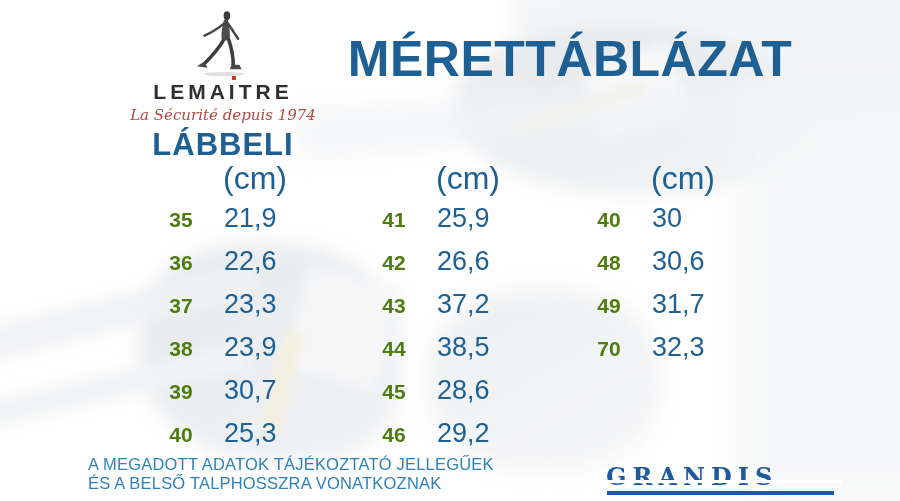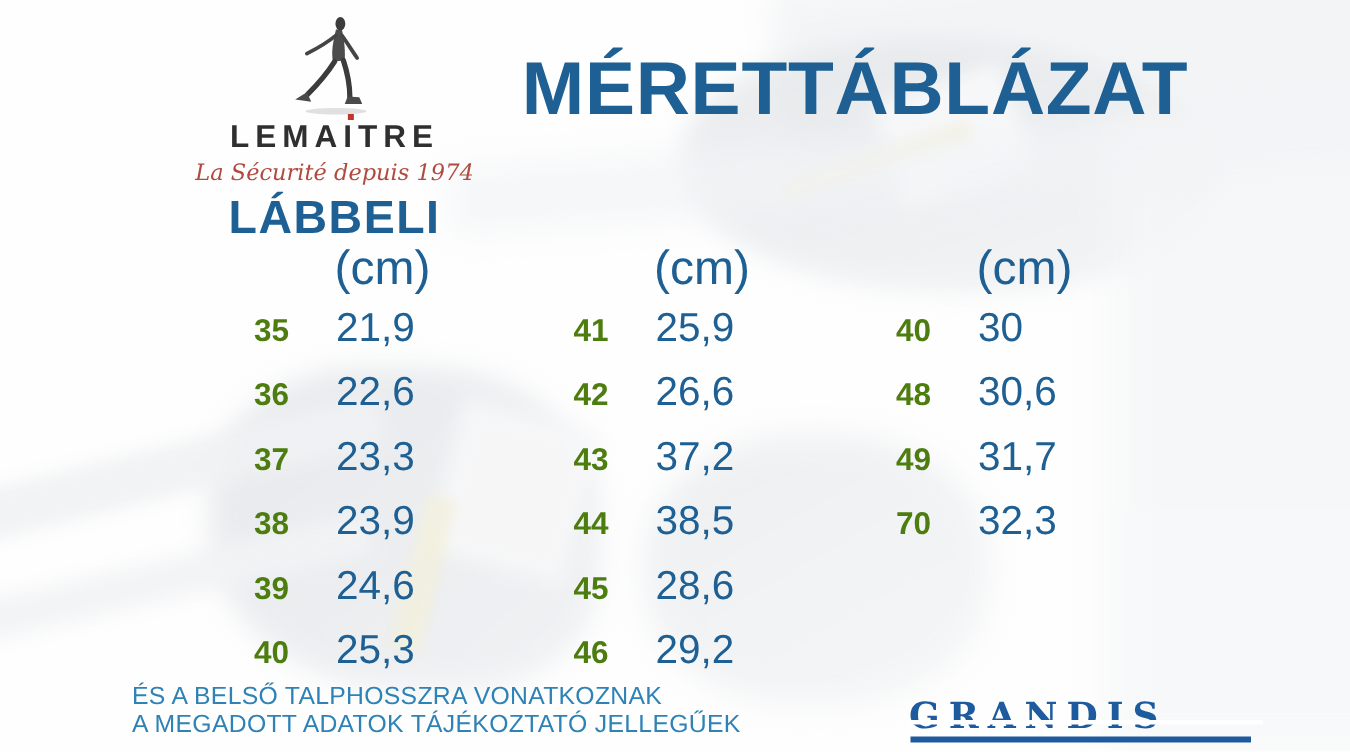--- a/index.html
+++ b/index.html
@@ -146,21 +146,21 @@
       <div class="trow">
         <span class="size">37</span>
         <span class="len">23,3</span>
       </div>
       <div class="trow">
         <span class="size">38</span>
         <span class="len">23,9</span>
       </div>
       <div class="trow">
         <span class="size">39</span>
-        <span class="len">24,6</span>
+        <span class="len">30,7</span>
       </div>
       <div class="trow">
         <span class="size">40</span>
         <span class="len">25,3</span>
       </div>
     </div>
   <div class="col col2">
     <div class="unit">(cm)</div>
   <div class="trow">
         <span class="size">41</span>
@@ -201,22 +201,22 @@
         <span class="size">49</span>
         <span class="len">31,7</span>
       </div>
       <div class="trow">
         <span class="size">70</span>
         <span class="len">32,3</span>
       </div>
     </div>
 
   <div class="disclaimer">
+    <div>A MEGADOTT ADATOK TÁJÉKOZTATÓ JELLEGŰEK</div>
     <div>ÉS A BELSŐ TALPHOSSZRA VONATKOZNAK</div>
-    <div>A MEGADOTT ADATOK TÁJÉKOZTATÓ JELLEGŰEK</div>
   </div>
 
   <div class="grandis">
     <div class="grandis-text">GRANDIS</div>
     <div class="grandis-stripe"></div>
     <div class="grandis-underline"></div>
   </div>
 
 </div>
 

